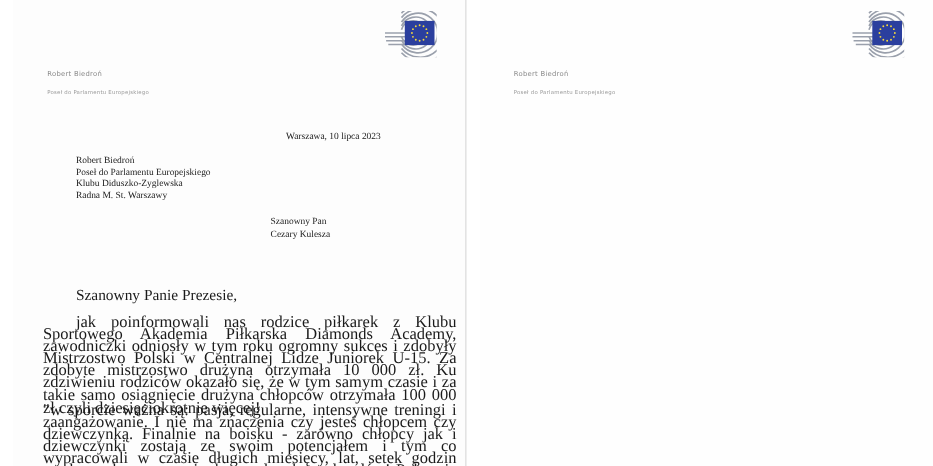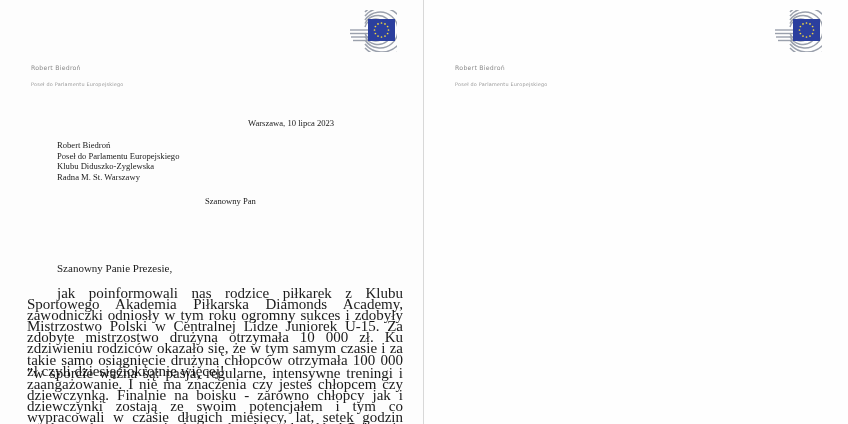--- a/index.html
+++ b/index.html
@@ -21,20 +21,21 @@
     display: flex;
     background: #ffffff;
   }
   .page {
     position: relative;
     width: 496px;
     height: 424px;
     background: #fdfdfd;
     box-sizing: border-box;
     overflow: hidden;
+    margin-left: 12px;
   }
   .page-left { border-right: 1px solid #d8d8d8; }
   .page-right { background: #fefefe; }
 
   
   .logo {
     position: absolute;
     top: 10px;
     right: 26px;
     width: 62px;
@@ -73,30 +74,30 @@
   }
   .sender-block {
     position: absolute;
     left: 57px;
     top: 140px;
     font-size: 8.6px;
     line-height: 10.6px;
   }
   .recipient-block {
     position: absolute;
-    left: 205px;
+    left: 234px;
     top: 196px;
     font-size: 8.6px;
     line-height: 10.6px;
   }
   .salutation {
     position: absolute;
     left: 57px;
     top: 262px;
-    font-size: 11px;
+    font-size: 14px;
   }
   .para {
     position: absolute;
     left: 27px;
     width: 376px;
     font-size: 15px;
     line-height: 11.1px;
     text-align: justify;
   }
   .para .indent { display: inline-block; width: 30px; }
@@ -151,20 +152,21 @@
 
     <div class="sender-block">
       <div>Robert Biedroń</div>
       <div>Poseł do Parlamentu Europejskiego</div>
       <div>Klubu Diduszko-Zyglewska</div>
       <div>Radna M. St. Warszawy</div>
     </div>
 
     <div class="recipient-block">
       <div>Szanowny Pan</div>
+      <div>Cezary Kulesza</div>
     </div>
 
     <div class="salutation">Szanowny Panie Prezesie,</div>
 
     <div class="para p-body"><span class="indent"></span><span>jak poinformowali nas rodzice piłkarek z Klubu Sportowego Akademia Piłkarska Diamonds Academy, zawodniczki odniosły w tym roku ogromny sukces i zdobyły Mistrzostwo Polski w Centralnej Lidze Juniorek U-15. Za zdobyte mistrzostwo drużyna otrzymała 10 000 zł. Ku zdziwieniu rodziców okazało się, że w tym samym czasie i za takie samo osiągnięcie drużyna chłopców otrzymała 100 000 zł czyli dziesięciokrotnie więcej!</span></div>
 
 
     <div class="para p-quote">"w sporcie ważna są: pasja, regularne, intensywne treningi i zaangażowanie. I nie ma znaczenia czy jesteś chłopcem czy dziewczynką. Finalnie na boisku - zarówno chłopcy jak i dziewczynki zostają ze swoim potencjałem i tym co wypracowali w czasie długich miesięcy, lat, setek godzin spędzonych na murawie, bez wolnych weekendów! Pokazują również to co potrafią i w tym wypadku jest to droga wielkiej pasji i co bardzo Nas rodziców cieszy -</div>
   </div>
 

